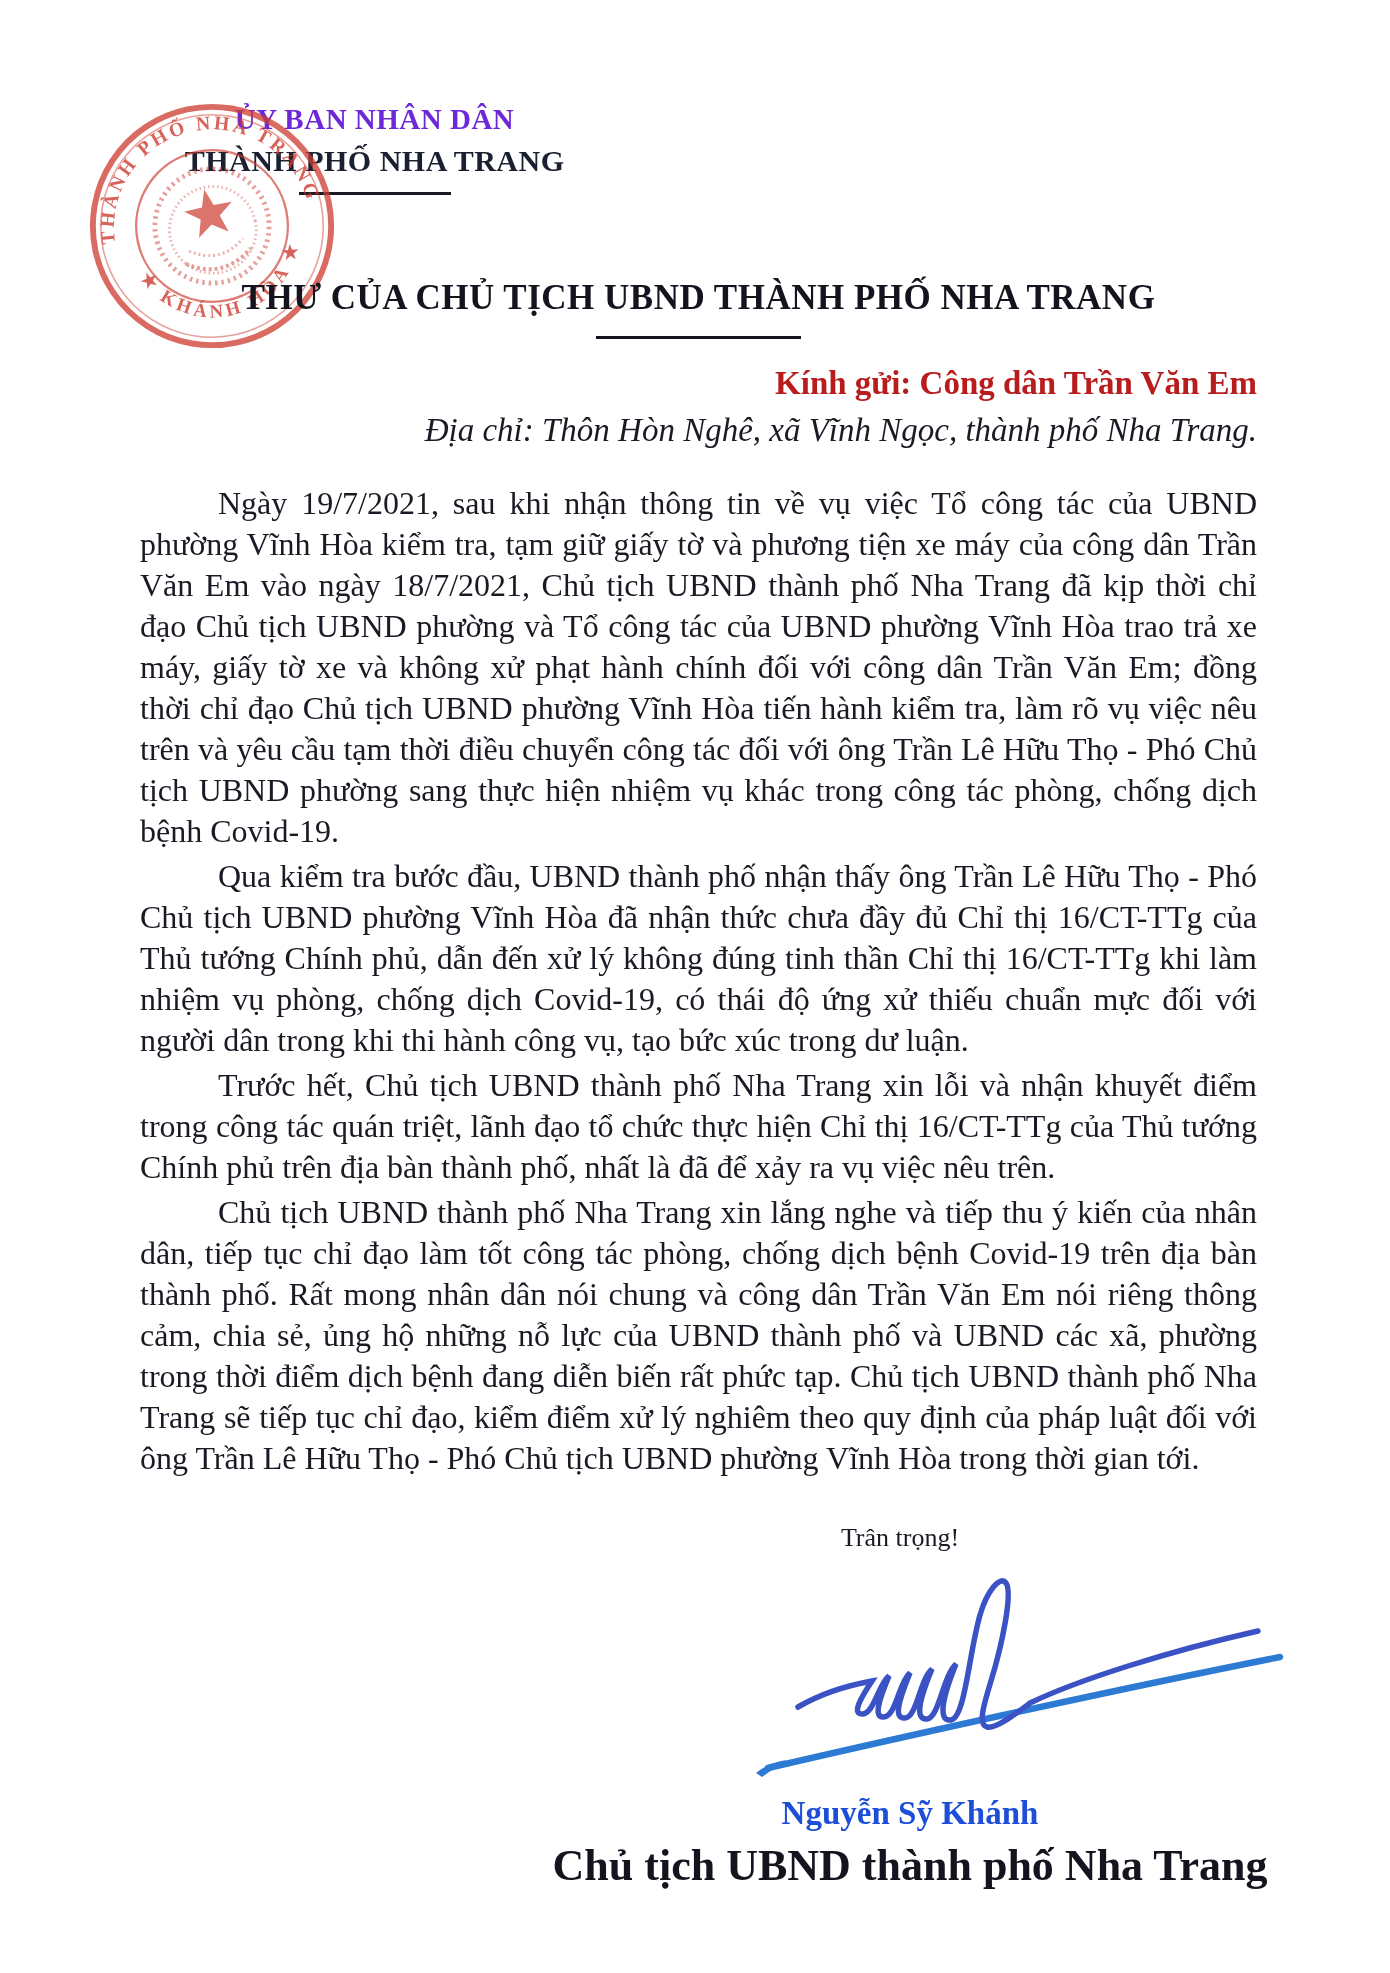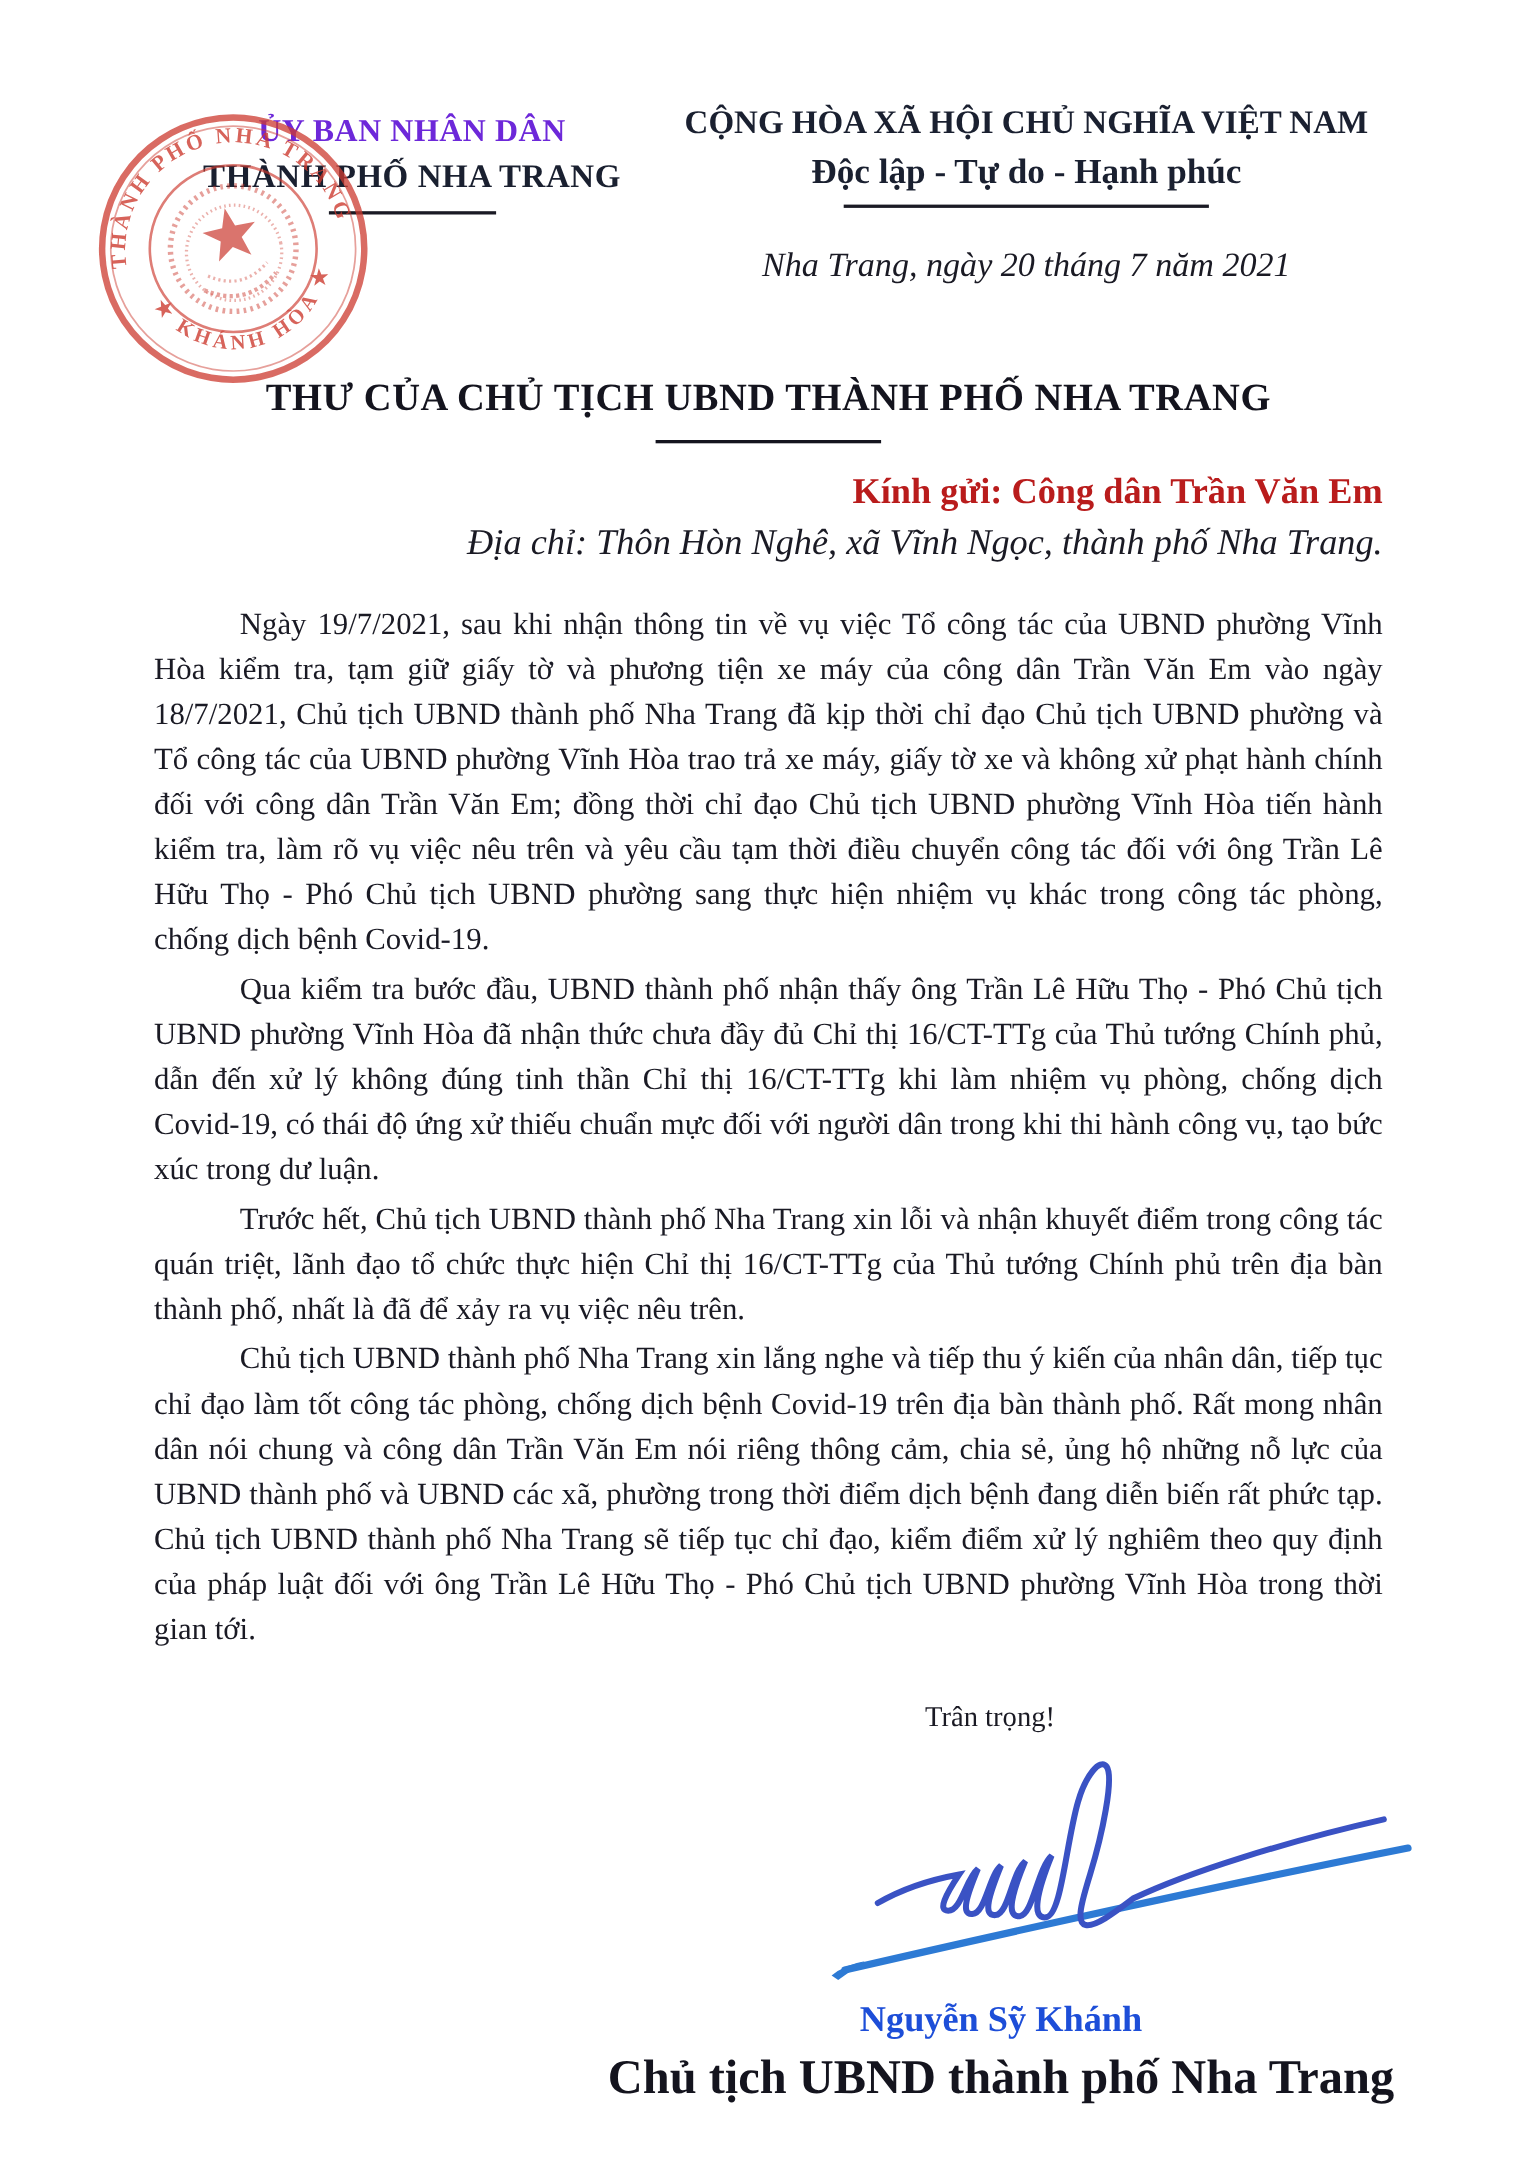--- a/index.html
+++ b/index.html
@@ -31,21 +31,21 @@
   
   .title{margin-top:83px;text-align:center;font-weight:bold;font-size:35px;
          letter-spacing:.5px;color:#14141e;position:relative;z-index:2;}
   .title-rule{width:205px;height:3px;background:#14141e;margin:18px auto 0;}
   .recipient{margin-top:26px;text-align:right;font-weight:bold;font-size:33px;color:#b91c1c;}
   .address{margin-top:10px;text-align:right;font-style:italic;font-size:33px;}
   
   .body{margin-top:34px;}
   .body p{
     margin:0 0 4px 0;
-    font-size:28px;line-height:41px;
+    font-size:32px;line-height:41px;
     text-align:justify;text-indent:78px;
   }
   
   .closing{position:relative;width:800px;margin:10px 0 0 370px;text-align:center;}
   .regards{font-size:26px;margin-right:20px;margin-top:44px;}
   .sig-wrap{height:248px;position:relative;}
   .sig-wrap svg{position:absolute;left:0;top:-6px;}
   .signer-name{font-weight:bold;font-size:33px;color:#1d4ed8;margin-top:-6px;}
   .signer-title{font-weight:bold;font-size:44px;color:#14141e;margin-top:8px;}
   .seal-ring-text{font-family:"Liberation Serif","DejaVu Serif",serif;font-weight:bold;}
@@ -77,26 +77,20 @@
       <path d="M96 162 Q130 186 164 160" fill="none" stroke="#cc3a2f" stroke-width="4" stroke-dasharray="3 3" opacity=".55"></path>
       <path d="M102 150 Q130 170 158 149" fill="none" stroke="#cc3a2f" stroke-width="3" stroke-dasharray="2 3" opacity=".45"></path>
     </g>
   </svg>
 
   <div class="hdr">
     <div class="hdr-left">
       <div class="l1">ỦY BAN NHÂN DÂN</div>
       <div class="l2">THÀNH PHỐ NHA TRANG</div>
       <div class="hdr-rule-s"></div>
-    </div>
-    <div class="hdr-right">
-      <div class="l1">CỘNG HÒA XÃ HỘI CHỦ NGHĨA VIỆT NAM</div>
-      <div class="l2">Độc lập - Tự do - Hạnh phúc</div>
-      <div class="hdr-rule-l"></div>
-      <div class="date-line">Nha Trang, ngày 20 tháng 7 năm 2021</div>
     </div>
   </div>
 
   <div class="title">THƯ CỦA CHỦ TỊCH UBND THÀNH PHỐ NHA TRANG</div>
   <div class="title-rule"></div>
 
   <div class="recipient">Kính gửi: Công dân Trần Văn Em</div>
   <div class="address">Địa chỉ: Thôn Hòn Nghê, xã Vĩnh Ngọc, thành phố Nha Trang.</div>
 
   <div class="body">

